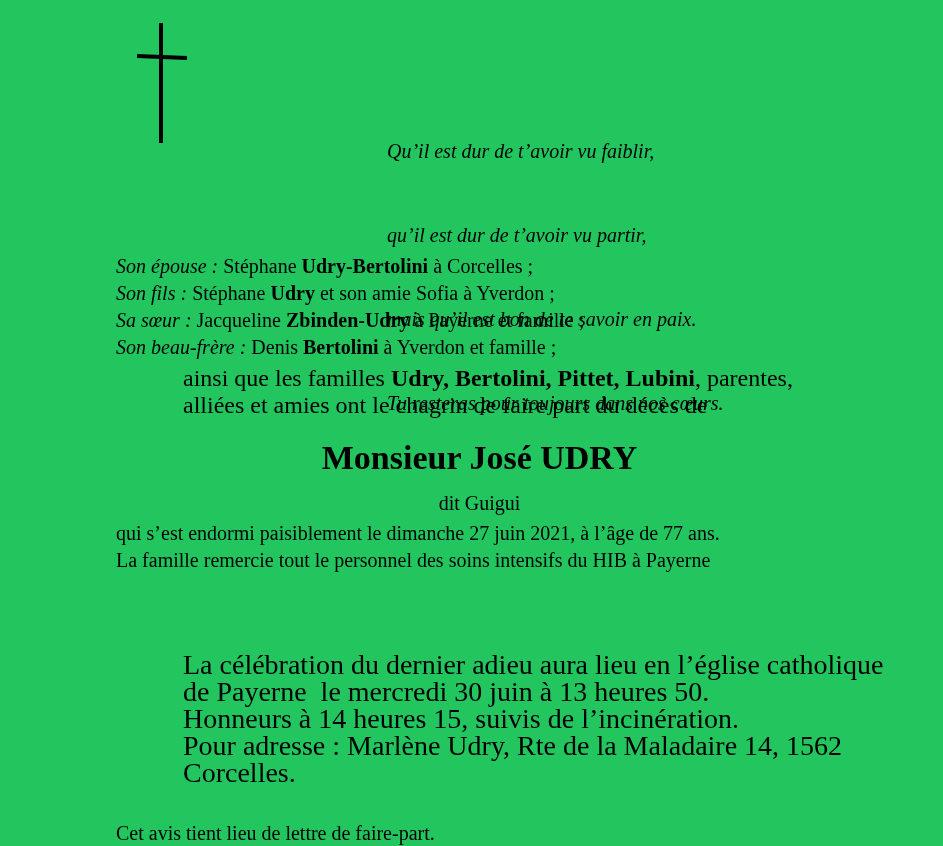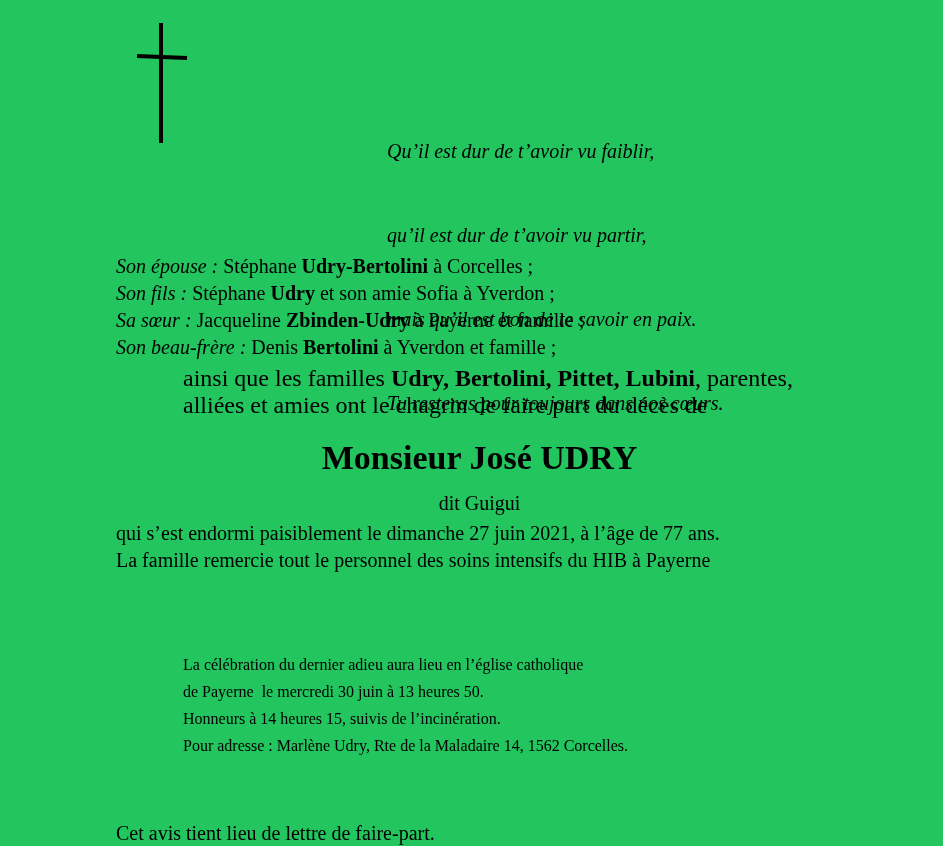--- a/index.html
+++ b/index.html
@@ -105,21 +105,21 @@
     font-size: 20px;
     line-height: 27px;
   }
   .death-notice div { white-space: pre-wrap; }
 
   
   .ceremony {
     position: absolute;
     left: 183px;
     top: 651px;
-    font-size: 16px;
+    font-size: 28px;
     line-height: 27px;
   }
   .ceremony div { white-space: pre-wrap; }
 
   
   .closing {
     position: absolute;
     left: 116px;
     top: 820px;
     width: 727px;

